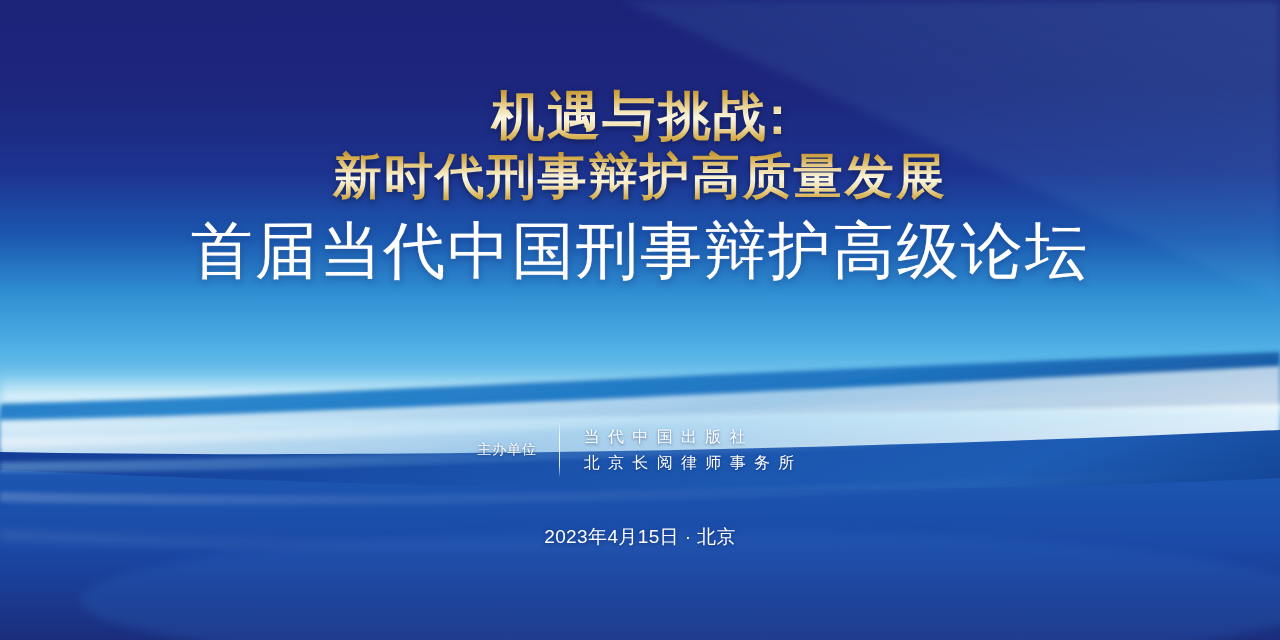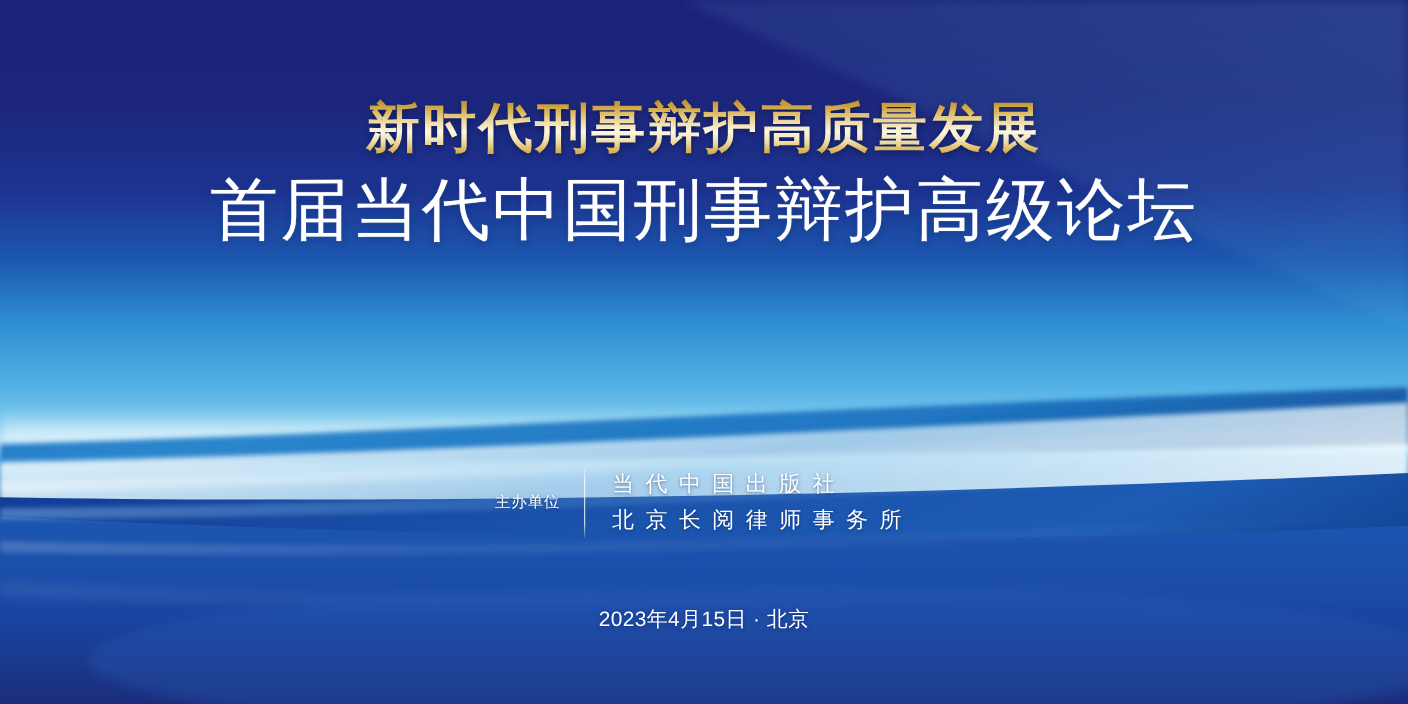--- a/index.html
+++ b/index.html
@@ -97,34 +97,34 @@
     padding-right: 22px;
     text-shadow: 0 1px 3px rgba(8,30,90,0.6);
   }
   .org-divider {
     width: 1px;
     align-self: stretch;
     background: linear-gradient(to bottom, rgba(255,255,255,0.15), rgba(255,255,255,0.85) 20%, rgba(255,255,255,0.85) 80%, rgba(255,255,255,0.15));
   }
   .org-list { padding-left: 24px; }
   .org-line {
-    font-size: 20px;
+    font-size: 16px;
     color: #ffffff;
     line-height: 1.63;
     white-space: nowrap;
     text-shadow: 0 1px 3px rgba(8,30,90,0.55);
   }
   .org-line.spaced { letter-spacing: 0.52em; }
   .org-line.tight  { letter-spacing: 0.02em; }
 
   
   .date-line {
     position: absolute;
     left: 0;
-    top: 550px;
+    top: 524px;
     width: 1280px;
     text-align: center;
     font-size: 19px;
     color: #ffffff;
     letter-spacing: 0.02em;
     white-space: nowrap;
     text-shadow: 0 1px 4px rgba(8,30,90,0.6);
     z-index: 6;
   }
 </style>
@@ -199,20 +199,21 @@
 
     <path d="M 0,438 C 330,432 780,408 1280,382 L 1280,392 C 780,418 330,442 0,448 Z" fill="url(#gSheen)" filter="url(#softBlur)"></path>
     <path d="M 0,462 C 340,460 800,440 1280,412 L 1280,424 C 800,452 340,472 0,472 Z" fill="url(#gSheen2)" filter="url(#softBlur)" opacity="0.8"></path>
     <path d="M 0,492 C 360,500 840,492 1280,462 L 1280,472 C 840,502 360,510 0,502 Z" fill="url(#gSheen)" filter="url(#softBlur)" opacity="0.45"></path>
     <path d="M 0,530 C 380,548 880,546 1280,512 L 1280,522 C 880,556 380,558 0,540 Z" fill="url(#gSheen)" filter="url(#softBlurBig)" opacity="0.22"></path>
 
     <ellipse cx="700" cy="600" rx="620" ry="70" fill="#2a63bd" opacity="0.28" filter="url(#softBlurBig)"></ellipse>
   </svg>
 
   <div class="title-block">
+    <div class="gold-line-1">机遇与挑战:</div>
     <div class="gold-line-2">新时代刑事辩护高质量发展</div>
     <div class="main-title">首届当代中国刑事辩护高级论坛</div>
   </div>
 
   <div class="organizers">
     <div class="org-label">主办单位</div>
     <div class="org-divider"></div>
     <div class="org-list">
       <div class="org-line spaced">当代中国出版社</div>
       <div class="org-line spaced">北京长阅律师事务所</div>

